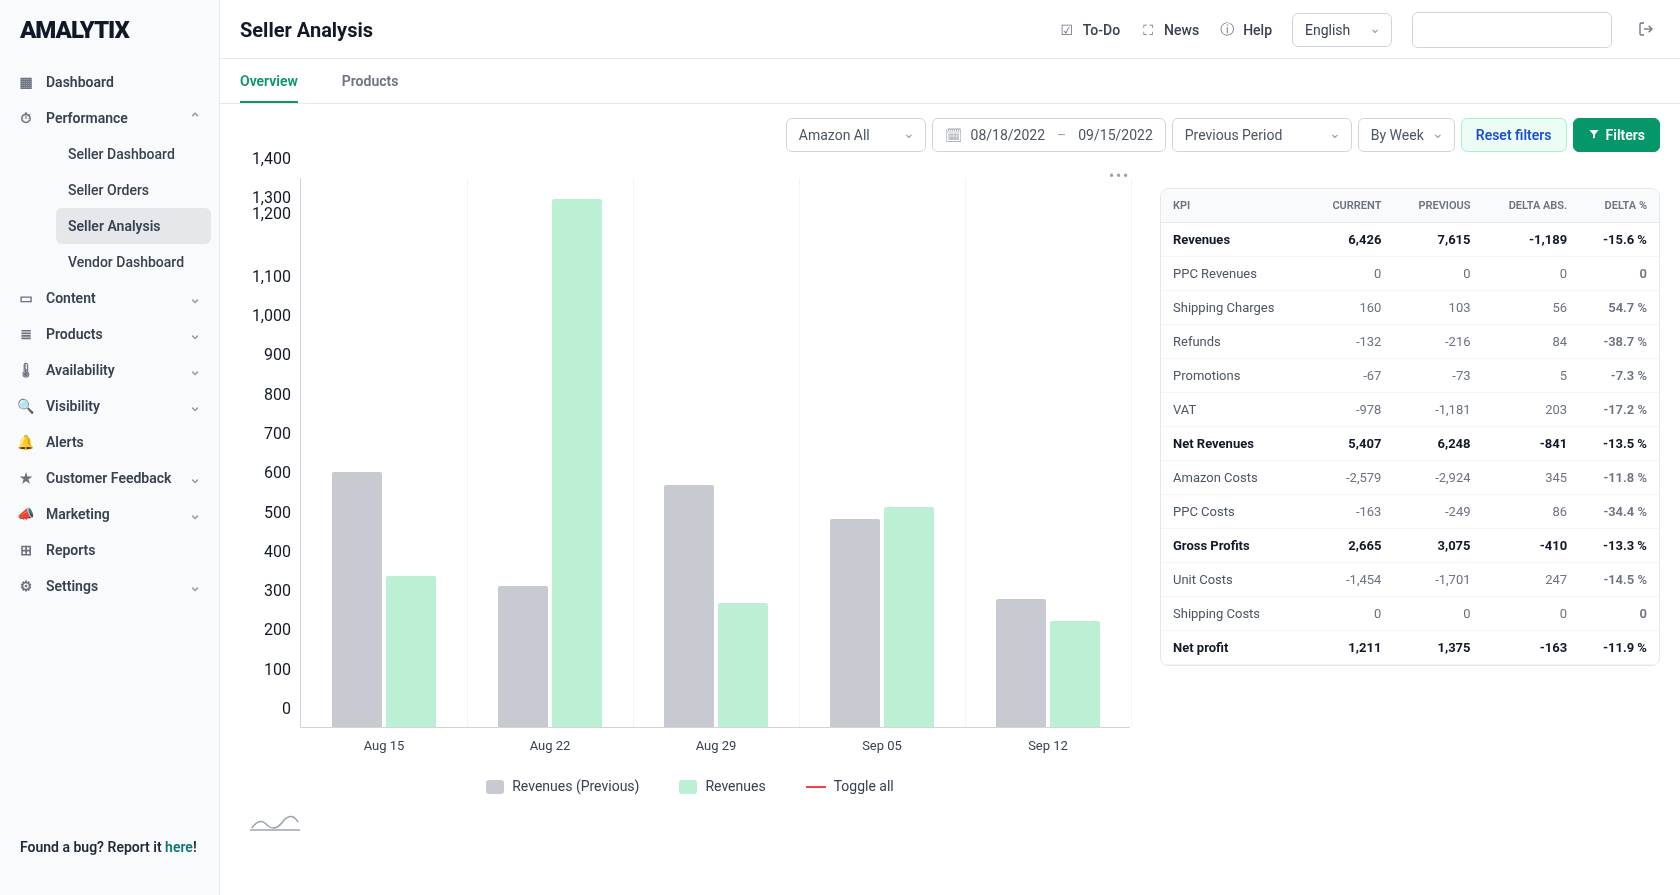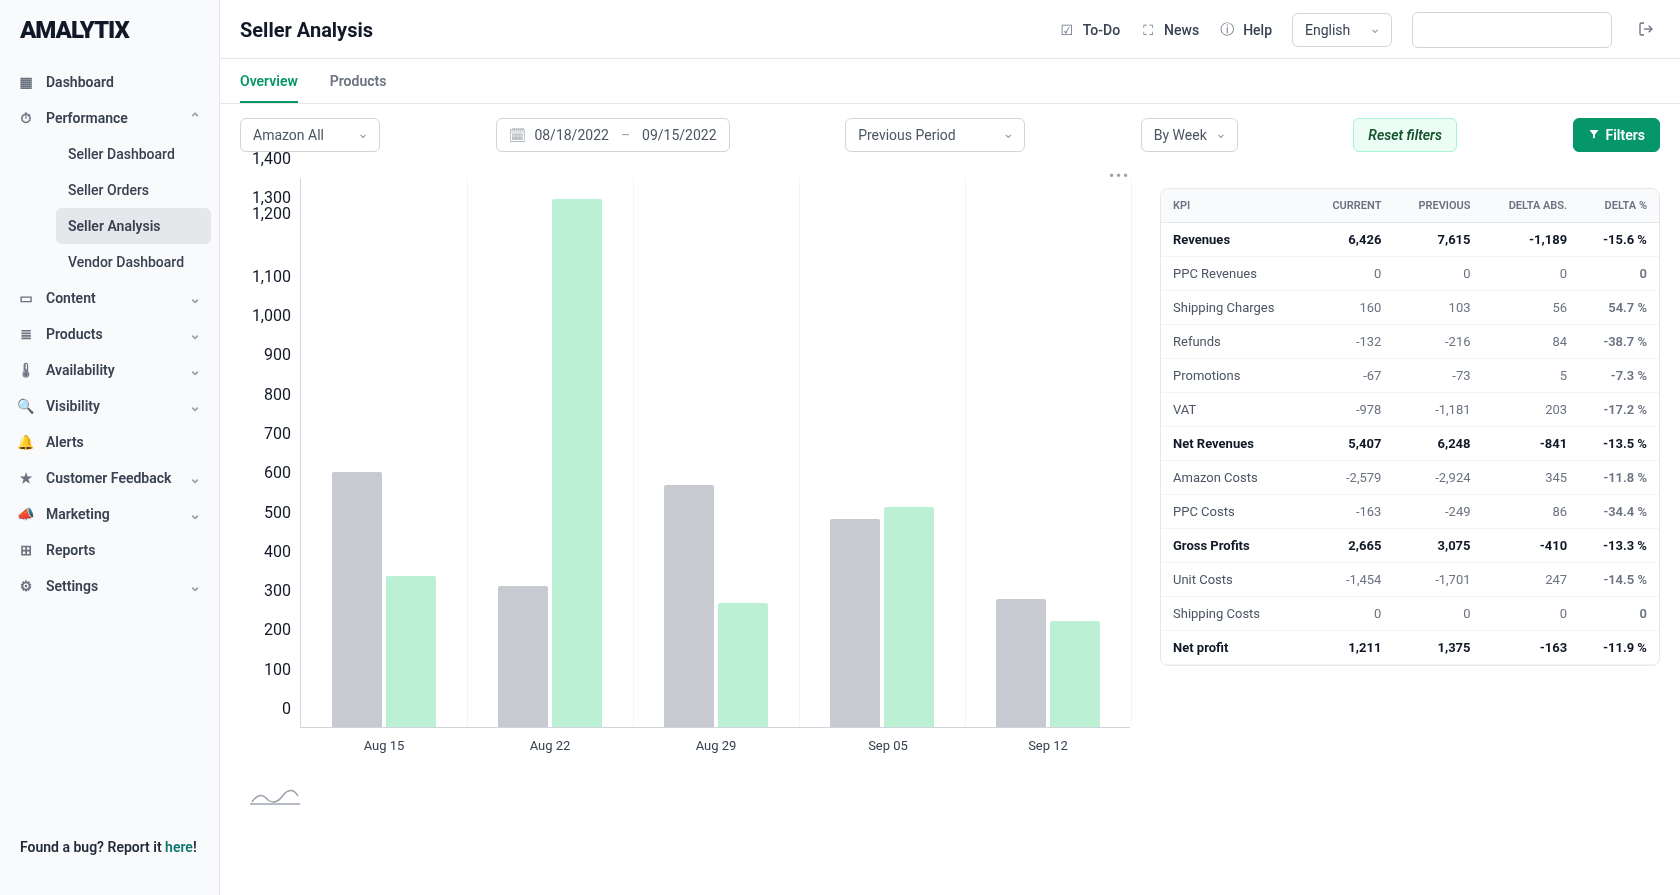--- a/index.html
+++ b/index.html
@@ -21,33 +21,33 @@
 .topbar { display: flex; align-items: center; padding: 12px 20px 10px; border-bottom: 1px solid #e5e7eb; gap: 20px; }
 .page-title { font-size: 20px; font-weight: 700; color: #111827; }
 .topbar-sp { flex: 1; }
 .top-link { display: inline-flex; align-items: center; gap: 8px; color: #374151; font-weight: 500; cursor: pointer; }
 .top-link .ic { color: #6b7280; width: 16px; height: 16px; display: inline-flex; align-items: center; justify-content: center; }
 .lang-sel { border: 1px solid #d1d5db; border-radius: 6px; padding: 8px 30px 8px 12px; color: #374151; min-width: 100px; position: relative; cursor: pointer; }
 .lang-sel::after { content: "⌄"; position: absolute; right: 10px; top: 6px; color: #9ca3af; }
 .search-box { border: 1px solid #d1d5db; border-radius: 6px; width: 200px; height: 36px; }
 .logout { color: #6b7280; cursor: pointer; padding: 0 6px; }
 
-.tabs { display: flex; gap: 32px; padding: 0 20px; border-bottom: 1px solid #e5e7eb; }
+.tabs { display: flex; gap: 44px; padding: 0 20px; border-bottom: 1px solid #e5e7eb; }
 .tab { padding: 14px 0 12px; font-weight: 600; color: #6b7280; cursor: pointer; border-bottom: 2px solid transparent; }
 .tab.active { color: #059669; border-bottom-color: #059669; }
 
-.filters { display: flex; align-items: center; gap: 12px; padding: 14px 20px 6px; justify-content: space-between; }
+.filters { display: flex; align-items: center; gap: 6px; padding: 14px 20px 6px; justify-content: flex-end; }
 .sel { border: 1px solid #d1d5db; border-radius: 6px; padding: 8px 30px 8px 12px; color: #4b5563; min-width: 90px; position: relative; background: #fff; cursor: pointer; }
 .sel::after { content: "⌄"; position: absolute; right: 10px; top: 6px; color: #9ca3af; }
 .sel.date { display: inline-flex; align-items: center; gap: 8px; min-width: 210px; padding-right: 12px; }
 .sel.date::after { content: none; }
 .sel.date .cal-ic { color: #9ca3af; }
 .sel.date .dash { color: #9ca3af; margin: 0 4px; }
 .btn { border: 1px solid #d1d5db; border-radius: 6px; padding: 8px 14px; font-weight: 600; cursor: pointer; display: inline-flex; align-items: center; gap: 6px; }
-.btn.reset { color: #14532d; border-color: #a7f3d0; background: #ecfdf5; font-style: italic; }
+.btn.reset { color: #1d4ed8; border-color: #a7f3d0; background: #ecfdf5; }
 .btn.filters-btn { background: #059669; color: #ffffff; border-color: #059669; }
 
 .content-row { display: flex; gap: 20px; padding: 0 20px 20px; flex: 1; }
 .chart-area { flex: 1; position: relative; }
 .chart-more { position: absolute; top: 10px; right: 10px; color: #9ca3af; letter-spacing: 2px; cursor: pointer; font-weight: 700; }
 .chart-card { height: 590px; position: relative; margin-top: 20px; }
 .plot { position: absolute; left: 60px; top: 0; right: 10px; bottom: 40px; border-left: 1px solid #d1d5db; border-bottom: 1px solid #d1d5db; }
 .ytick { position: absolute; left: -60px; width: 50px; text-align: right; font-size: 16px; color: #111827; transform: translateY(-50%); }
 .xtick { position: absolute; bottom: -26px; font-size: 13px; color: #374151; transform: translateX(-50%); }
 .grid-v { position: absolute; top: 0; bottom: 0; width: 1px; background: #f3f4f6; }
@@ -228,28 +228,33 @@
               <div class="bar curr" style="height: 151.25px; left: 85px;"></div>
               <div class="grid-v" style="left: 332px;"></div>
               <div class="xtick" style="left: 249px;">Aug 22</div>
               <div class="bar prev" style="height: 141.429px; left: 197px;"></div>
               <div class="bar curr" style="height: 528.393px; left: 251px;"></div>
               <div class="grid-v" style="left: 498px;"></div>
               <div class="xtick" style="left: 415px;">Aug 29</div>
               <div class="bar prev" style="height: 241.607px; left: 363px;"></div>
               <div class="bar curr" style="height: 123.75px; left: 417px;"></div>
               <div class="grid-v" style="left: 664px;"></div>
-              <div class="xtick" style="left: 581px; margin-left: 6px;">Sep 05</div>
+              <div class="xtick" style="left: 581px;">Sep 05</div>
               <div class="bar prev" style="height: 208.214px; left: 529px;"></div>
               <div class="bar curr" style="height: 220px; left: 583px;"></div>
               <div class="grid-v" style="left: 830px;"></div>
               <div class="xtick" style="left: 747px;">Sep 12</div>
               <div class="bar prev" style="height: 127.679px; left: 695px;"></div>
               <div class="bar curr" style="height: 106.071px; left: 749px;"></div>
             </div>
+        </div>
+        <div class="legend">
+          <span><span class="sw prev"></span><span>Revenues (Previous)</span></span>
+          <span><span class="sw curr"></span><span>Revenues</span></span>
+          <span><span class="toggle-dash"></span><span>Toggle all</span></span>
         </div>
         <div class="mini">
           <svg width="50" height="20" viewBox="0 0 50 20" stroke="#9ca3af" fill="none" stroke-width="1.5">
               <path d="M2 16 Q10 4 18 14 Q26 20 34 8 Q42 0 48 10"></path>
               <line x1="0" y1="18" x2="50" y2="18"></line>
             </svg>
         </div>
       </div>
 
       <div class="kpi-table">

